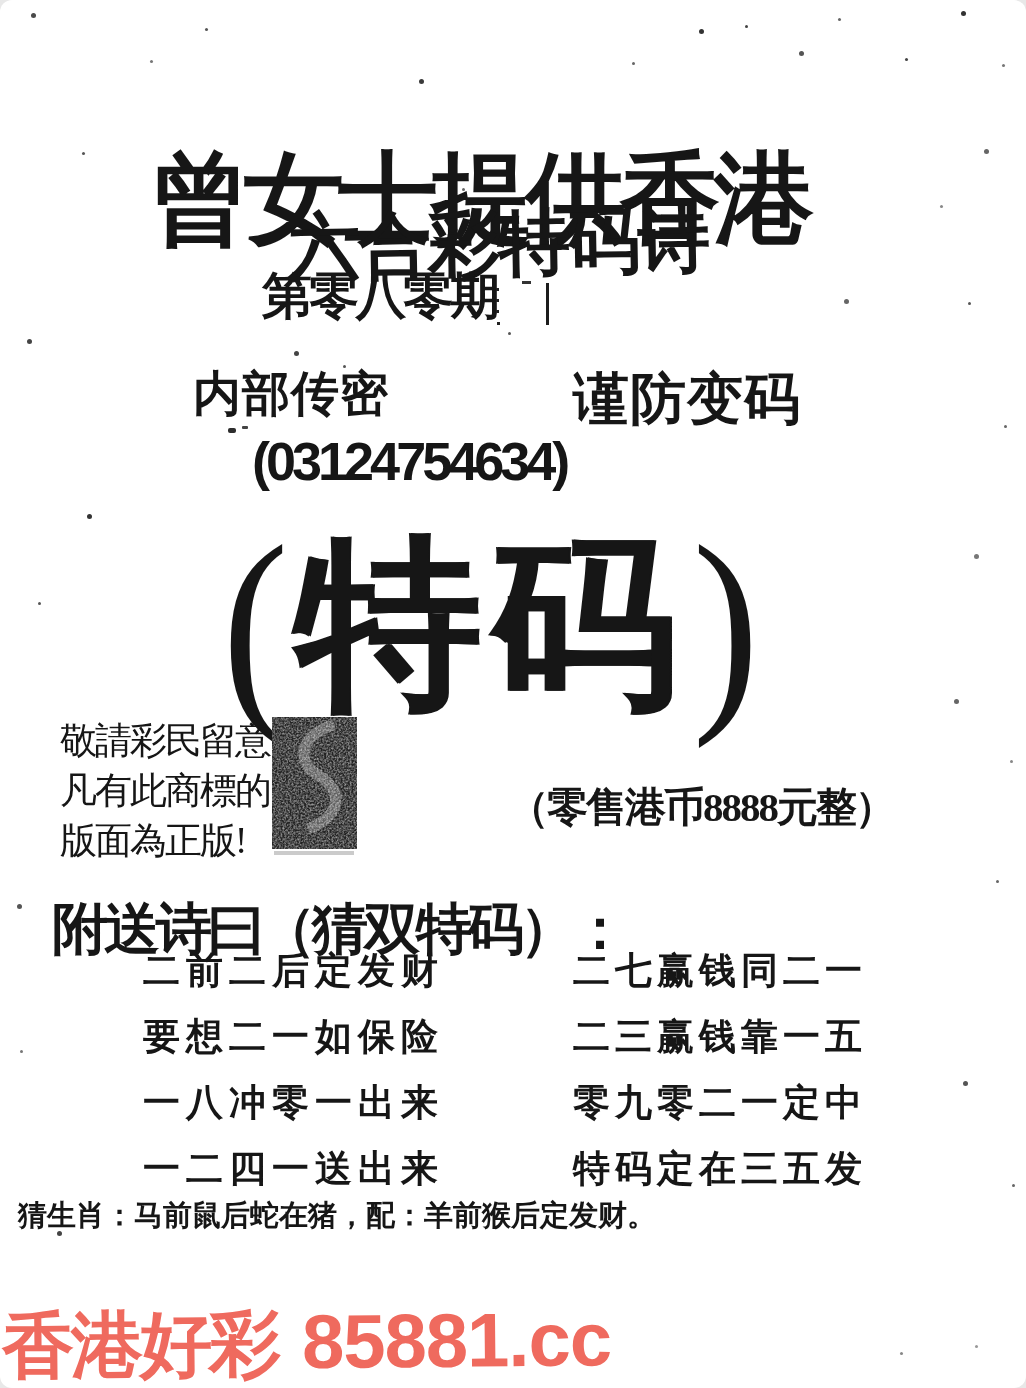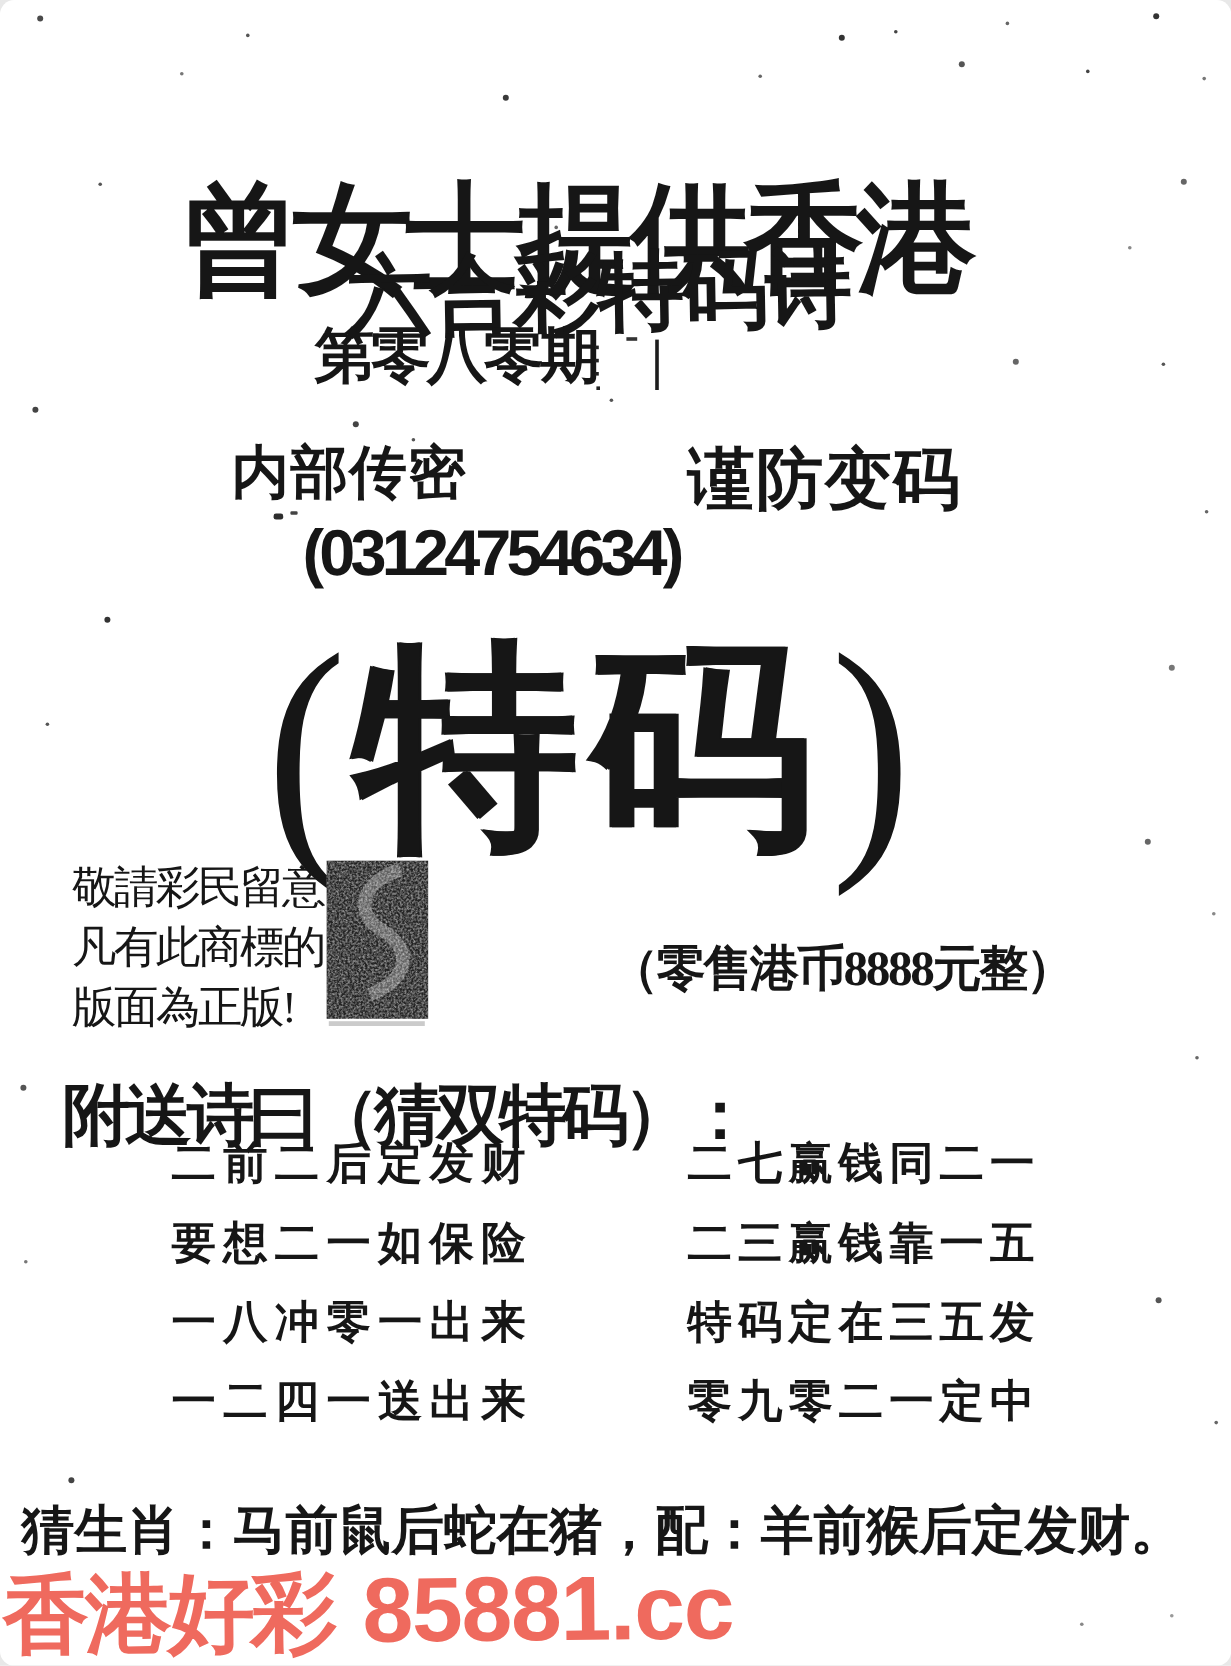--- a/index.html
+++ b/index.html
@@ -93,22 +93,22 @@
     font-size:56px;font-weight:900;letter-spacing:-4px;white-space:nowrap;margin-top:10px;
   }
   .poem-col{
     position:absolute;top:938px;
     font-size:37px;font-weight:900;line-height:66px;white-space:nowrap;
   }
   .poem-col.left{left:143px;letter-spacing:6px;}
   .poem-col.right{left:573px;letter-spacing:5px;text-align:right;}
   
   .zodiac{
-    position:absolute;left:18px;top:1246px;
-    font-size:44px;font-weight:900;letter-spacing:0;white-space:nowrap;
+    position:absolute;left:18px;top:1196px;
+    font-size:29px;font-weight:900;letter-spacing:0;white-space:nowrap;
   }
   .footer{
     position:absolute;left:2px;top:1296px;
     font-family:"Liberation Sans","DejaVu Sans",sans-serif;
     font-weight:800;white-space:nowrap;
     transform:rotate(-0.5deg);
   }
   .footer .brand{font-size:72px;letter-spacing:-3px;}
   .footer .domain{font-size:76px;letter-spacing:-1px;margin-left:24px;}
 </style>
@@ -166,22 +166,22 @@
   <div class="poem-col left">
     <div>二前二后定发财</div>
     <div>要想二一如保险</div>
     <div>一八冲零一出来</div>
     <div>一二四一送出来</div>
   </div>
 
   <div class="poem-col right">
     <div>二七赢钱同二一</div>
     <div>二三赢钱靠一五</div>
+    <div>零九零二一定中</div>
     <div>特码定在三五发</div>
-    <div>零九零二一定中</div>
   </div>
 
   <div class="zodiac">猜生肖：马前鼠后蛇在猪，配：羊前猴后定发财。</div>
 
   <div class="footer" style="color: rgb(239, 106, 94);">
     <span class="brand">香港好彩</span><span class="domain">85881.cc</span>
   </div>
 
 </div>
 

